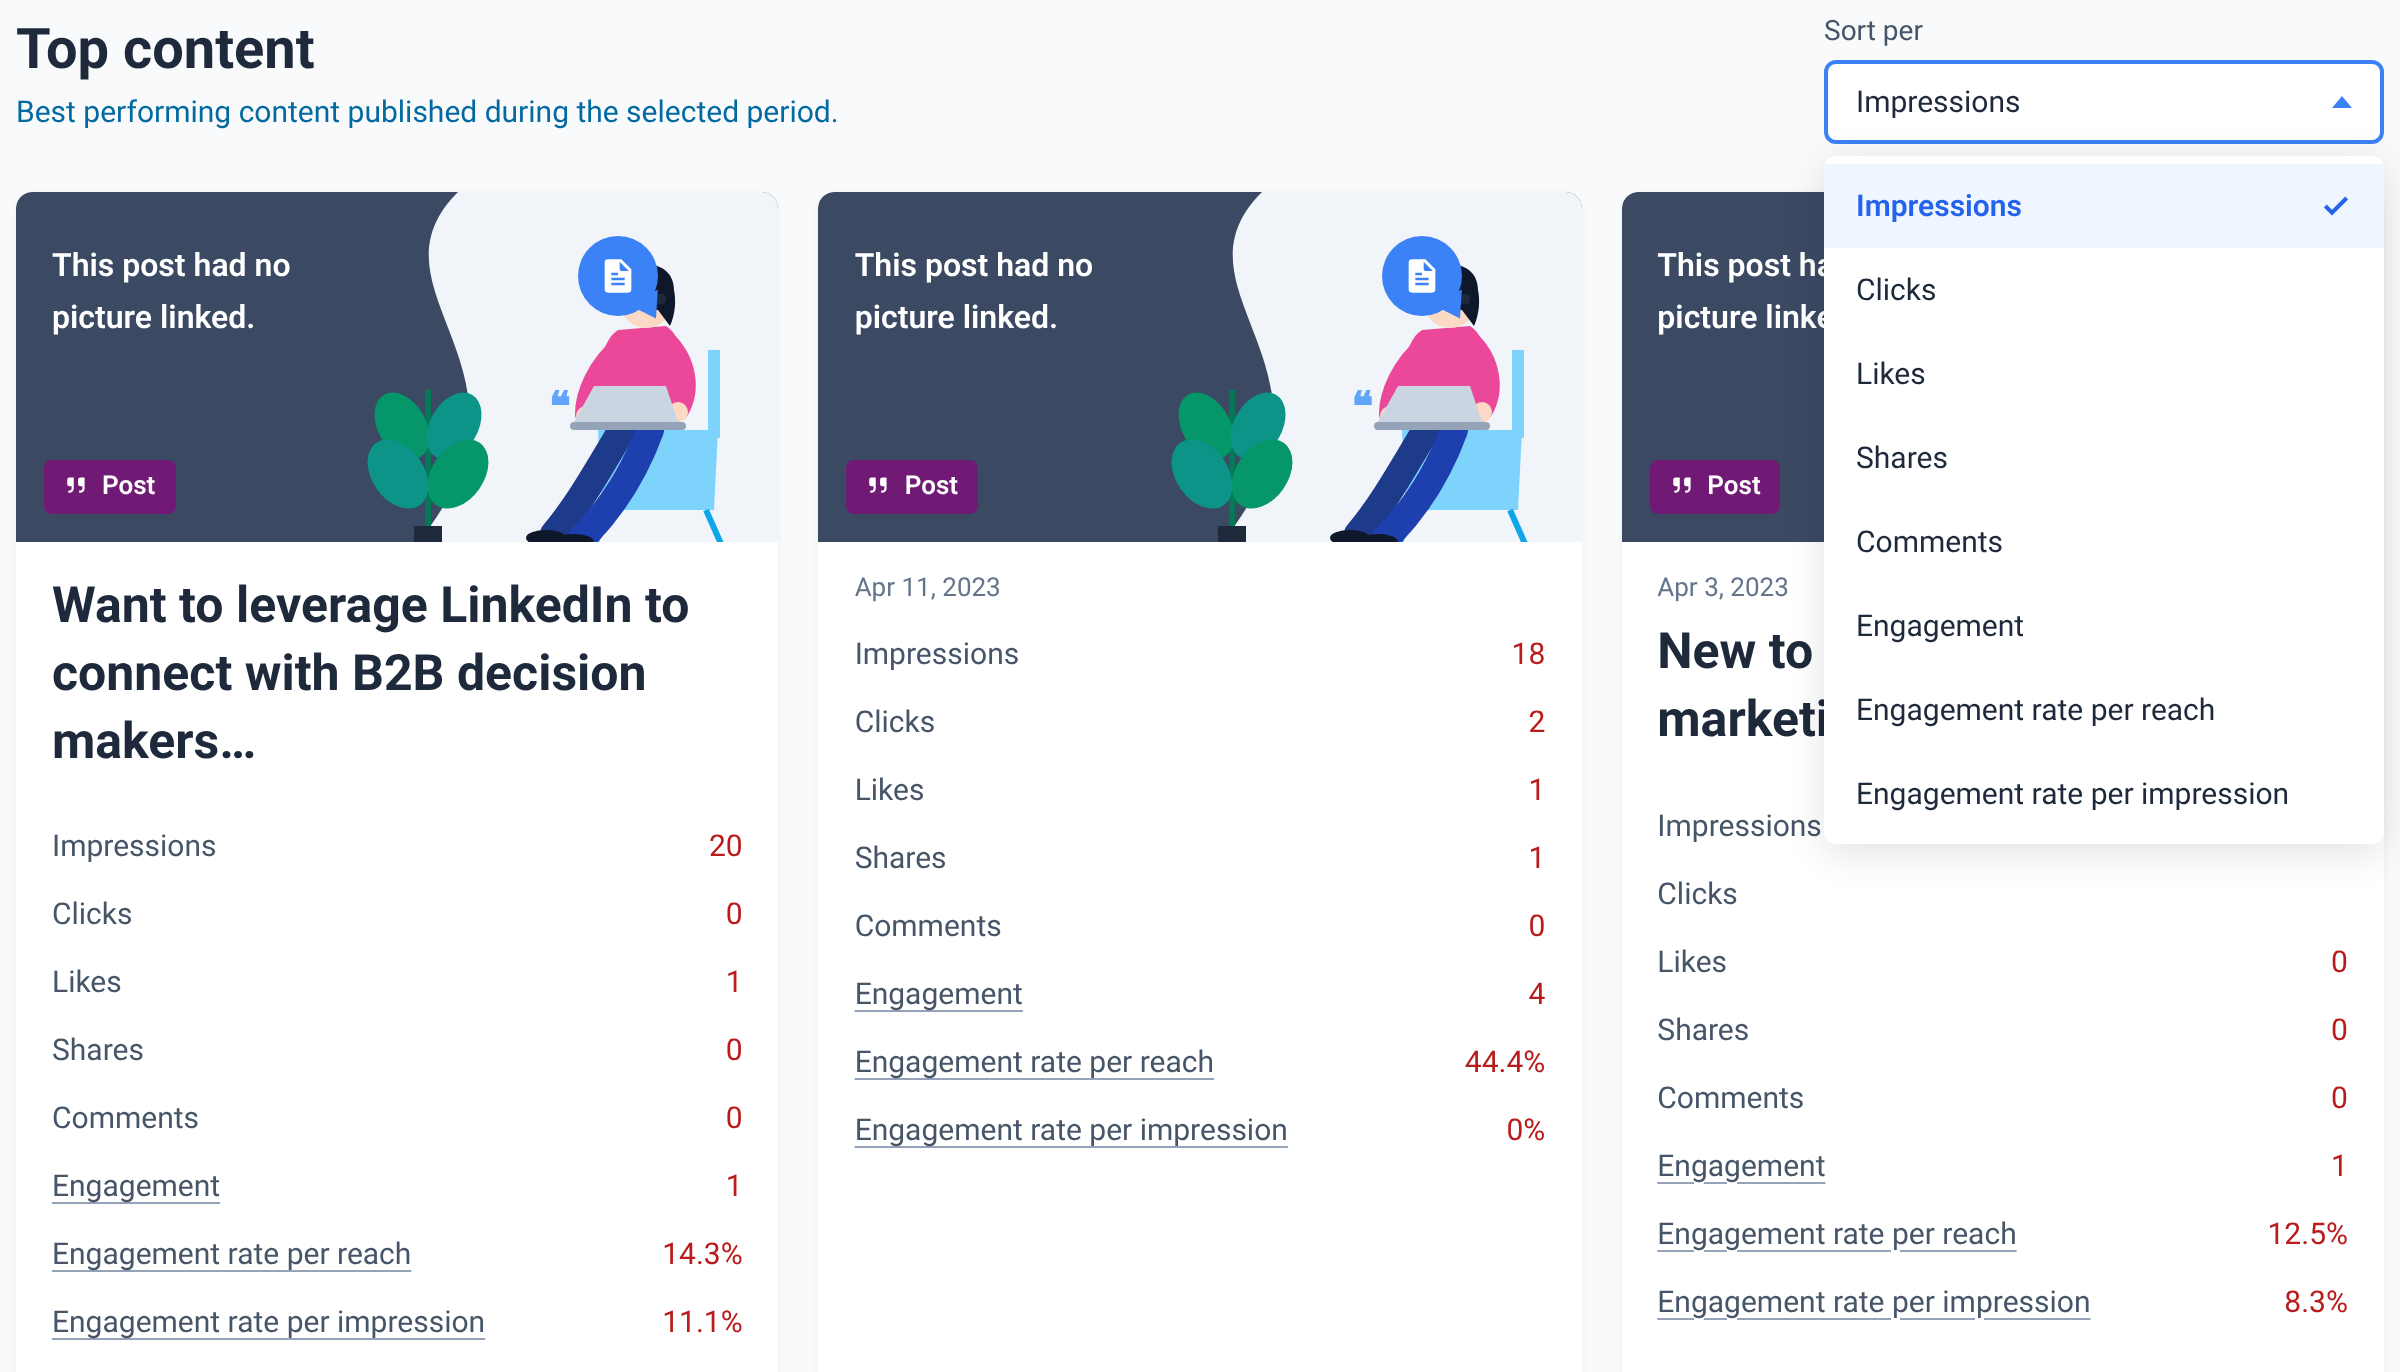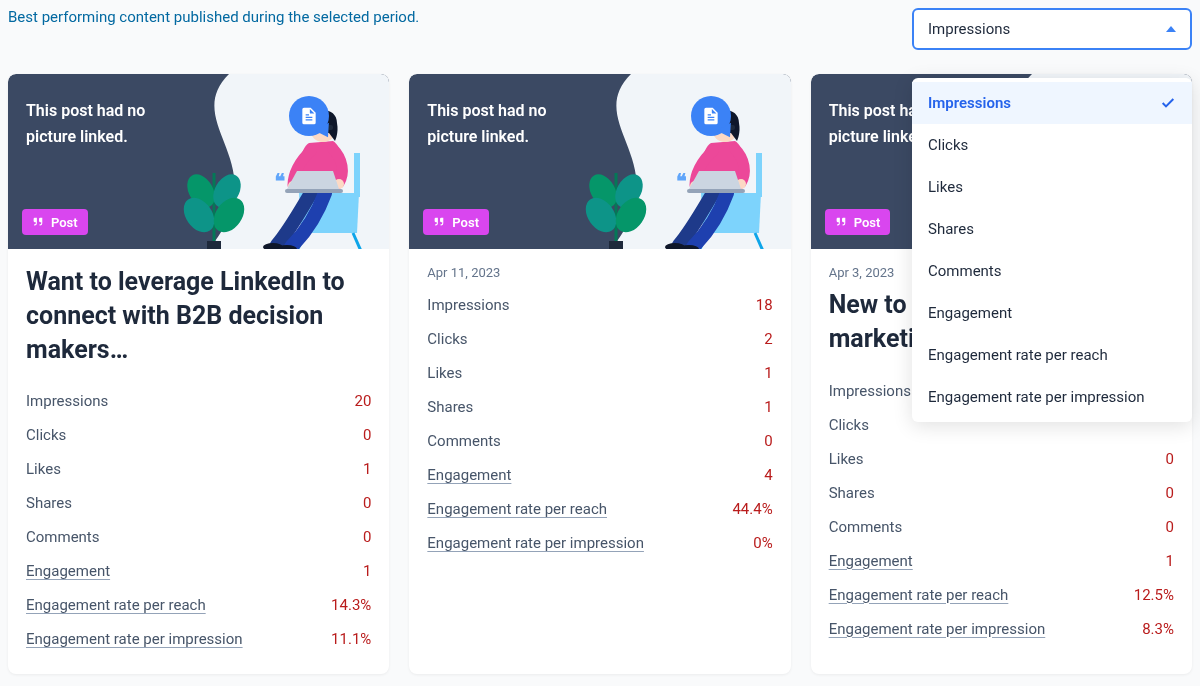--- a/index.html
+++ b/index.html
@@ -17,21 +17,21 @@
   .dropdown-item { padding: 12px 16px; font-size: 15px; color: #1e293b; display: flex; justify-content: space-between; align-items: center; cursor: pointer; }
   .dropdown-item.selected { background: #eff6ff; color: #2563eb; font-weight: 600; }
   .check-icon { width: 16px; height: 16px; }
   .check-icon svg { stroke: #2563eb; }
 
   .cards-row { display: flex; gap: 20px; }
   .card { flex: 1; background: #fff; border-radius: 8px; box-shadow: 0 1px 3px rgba(0,0,0,0.06); overflow: hidden; }
 
   .card-hero { background: #3b4963; height: 175px; position: relative; overflow: hidden; border-radius: 8px 8px 0 0; }
   .hero-text { position: absolute; top: 24px; left: 18px; color: #fff; font-size: 16px; font-weight: 600; line-height: 1.6; z-index: 2; }
-  .post-badge { position: absolute; bottom: 14px; left: 14px; background: #d946ef; color: #fff; border-radius: 4px; padding: 5px 10px; font-size: 13px; font-weight: 600; display: flex; align-items: center; gap: 6px; z-index: 3; }
+  .post-badge { position: absolute; bottom: 14px; left: 14px; background: #701a75; color: #fff; border-radius: 4px; padding: 5px 10px; font-size: 13px; font-weight: 600; display: flex; align-items: center; gap: 6px; z-index: 3; }
   .quote-icon svg { fill: #fff; }
 
   
   .illus { position: absolute; right: 0; bottom: 0; width: 240px; height: 175px; }
   .wave { position:absolute; right:-10px; top:0; width:260px; height:175px; }
   .leaf { position:absolute; right:140px; bottom:-4px; width:70px; height:90px; }
   .person-wrap { position:absolute; right:10px; bottom:-4px; width:140px; height:160px; }
   .bubble { position:absolute; right:60px; top:22px; width:40px; height:40px; background:#3b82f6; border-radius:50%; display:flex; align-items:center; justify-content:center; }
   .bubble-tail { position:absolute; right:56px; top:52px; width:0; height:0; border-left:8px solid transparent; border-right:8px solid transparent; border-top:12px solid #3b82f6; transform: rotate(-30deg); }
   .mini-quote { position:absolute; right:104px; bottom:56px; color:#60a5fa; font-size:20px; font-weight:900; }
@@ -42,23 +42,25 @@
   .metric-row { display: flex; justify-content: space-between; align-items: center; padding: 8px 0; font-size: 15px; color: #475569; }
   .metric-row .label.underline { text-decoration: underline; text-underline-offset: 3px; text-decoration-color: #94a3b8; }
   .metric-row .value { color: #b91c1c; font-weight: 400; }
 </style>
 </head>
 <body>
 
 <div class="container">
   <div class="header-row">
     <div class="header-left">
+      <h1 class="page-title">Top content</h1>
       <p class="page-subtitle">Best performing content published during the selected period.</p>
     </div>
     <div class="sort-group">
+      <label class="sort-label">Sort per</label>
       <div class="sort-select">
         <span>Impressions</span>
         <span class="chevron-up"></span>
       </div>
       <div class="dropdown">
         <div class="dropdown-item selected">
           <span>Impressions</span>
           <span class="check-icon">
             <svg viewBox="0 0 24 24" fill="none" stroke-width="3">
                 <polyline points="20 6 9 17 4 12"></polyline>

